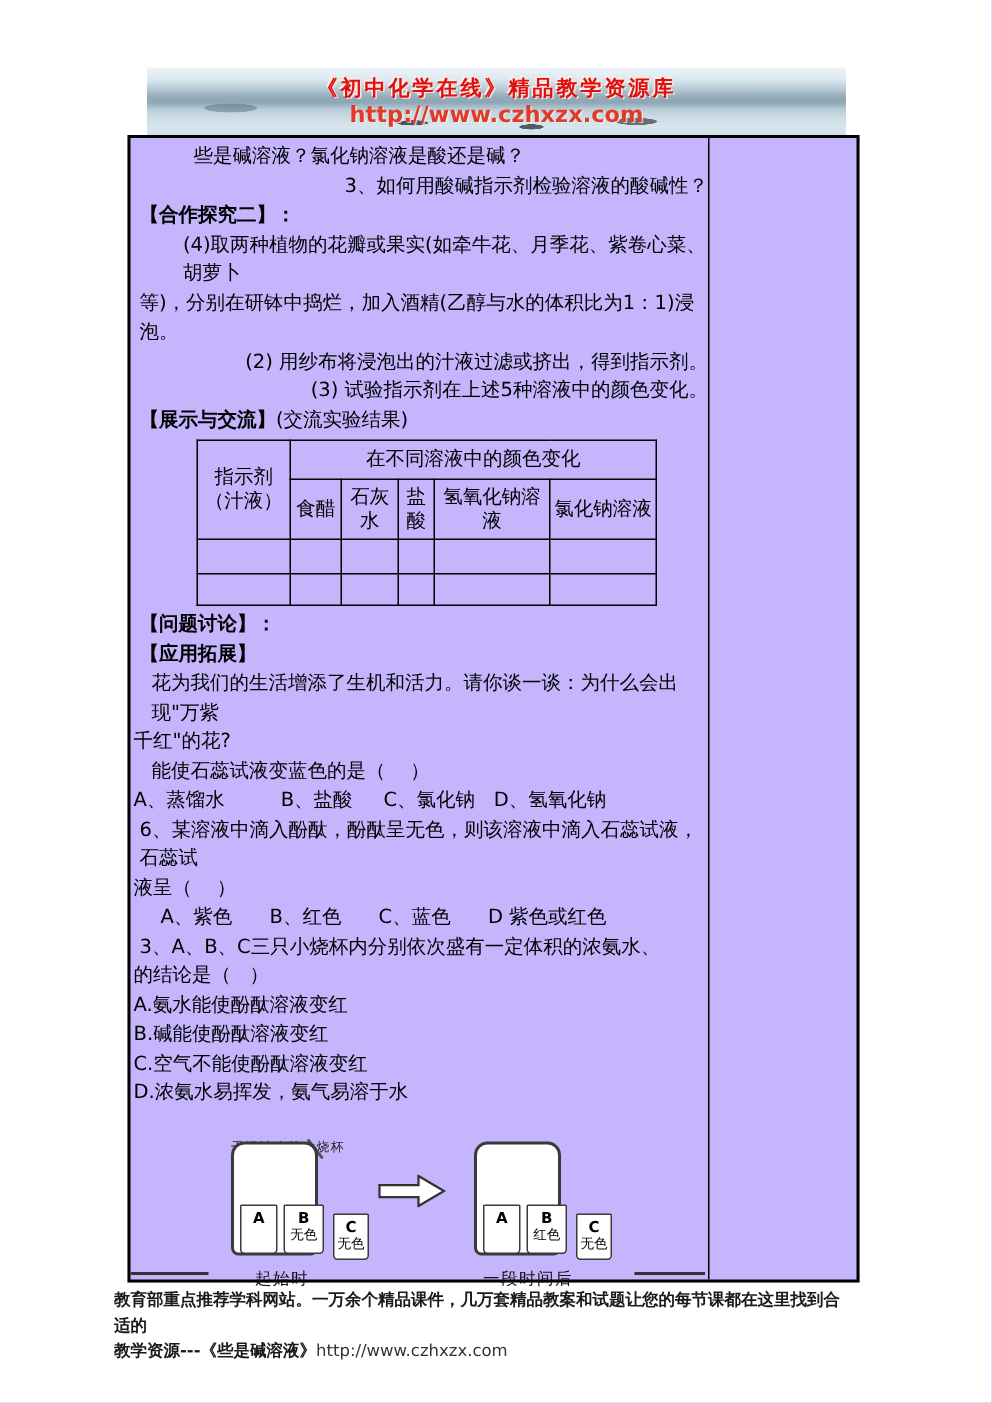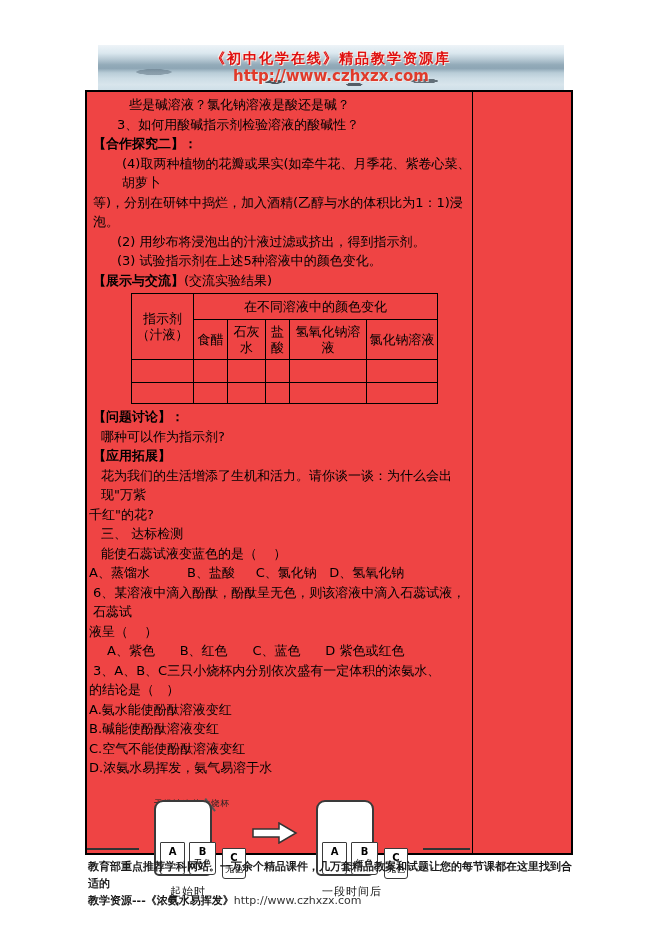--- a/index.html
+++ b/index.html
@@ -22,31 +22,31 @@
     color:#e01010;text-shadow:1px 1px 0 #f6e7e0,-1px -1px 0 #f9efe9;
     font-family:"DejaVu Serif","Liberation Serif",serif;
   }
   .banner-url{
     text-align:center;font-weight:bold;font-size:15px;color:#e03a2a;margin-top:-1px;
     text-shadow:1px 1px 0 rgba(255,240,235,.7);
   }
   
   .page-box{
     position:absolute;left:85px;top:90px;width:488px;height:765px;
-    border:2px solid #000;box-sizing:border-box;background:#ef4444;
+    border:2px solid #000;box-sizing:border-box;background:#c4b5fd;
   }
   .divider{position:absolute;left:385px;top:0;width:0;height:100%;border-left:1.5px solid #000;}
   .content{
     position:absolute;left:0;top:0;width:385px;height:100%;box-sizing:border-box;
     padding:3px 0 0 2px;font-size:13px;
   }
   .content p{margin:0;line-height:19.5px;white-space:pre-wrap;}
   .b{font-weight:bold;}
   .ind4{padding-left:4px;} .ind12{padding-left:12px;} .ind18{padding-left:18px;}
-  .ind28{padding-left:28px;} .ind33{padding-left:33px;} .ind40{padding-left:40px;}
+  .ind28{padding-left:28px;text-align:right;} .ind33{padding-left:33px;} .ind40{padding-left:40px;}
   
   table.results{border-collapse:collapse;table-layout:fixed;margin:3px 0 3px 42px;}
   table.results td{
     border:1.5px solid #000;font-size:13px;text-align:center;vertical-align:middle;
     padding:1px 2px;line-height:16px;white-space:pre-wrap;overflow:hidden;
   }
   
   .diagram{position:relative;height:122px;margin:4px 0 0 55px;width:320px;}
   .anno{position:absolute;left:10px;top:16px;font-size:8.5px;letter-spacing:1px;color:#222;}
   .anno-line{position:absolute;left:62px;top:16px;width:16px;height:1.5px;background:#555;transform:rotate(52deg);transform-origin:left top;}
@@ -54,21 +54,21 @@
   .bb-left{left:10px;top:18px;} .bb-right{left:172px;top:18px;}
   .sm-beaker{
     position:absolute;border:1.7px solid #3a3a3a;border-radius:1px 1px 3px 3px;box-sizing:border-box;background:#fff;
     text-align:center;font-size:9px;line-height:10px;padding-top:3px;
   }
   .sm-beaker .ltr{font-size:10px;font-weight:bold;line-height:12px;display:block;}
   .arrow-wrap{position:absolute;left:108px;top:40px;}
   .dg-label{position:absolute;top:102px;font-size:11px;letter-spacing:1px;color:#111;}
   .edge-line{position:absolute;height:1.5px;background:#333;}
   
-  .footer{position:absolute;left:88px;top:858px;width:486px;font-size:11px;font-weight:bold;color:#1a1a1a;line-height:17px;}
+  .footer{position:absolute;left:76px;top:858px;width:486px;font-size:11px;font-weight:bold;color:#1a1a1a;line-height:17px;}
   .footer .url{font-weight:normal;font-family:"DejaVu Sans",sans-serif;color:#333;}
 </style>
 </head>
 <body>
 
 <div class="banner">
   <div class="banner-title">《初中化学在线》精品教学资源库</div>
   <div class="banner-url">http://www.czhxzx.com</div>
 </div>
 
@@ -120,25 +120,23 @@
         <td></td>
         <td></td>
         <td></td>
         <td></td>
         <td></td>
       </tr>
     </tbody>
       </table>
 
     <p class="ind4 b">【问题讨论】：</p>
-    <p class="ind12">哪种可以作为指示剂?</p>
     <p class="ind4 b">【应用拓展】</p>
     <p class="ind12">花为我们的生活增添了生机和活力。请你谈一谈：为什么会出现"万紫</p>
     <p>千红"的花?</p>
-    <p class="ind12">三、 达标检测</p>
     <p class="ind12">能使石蕊试液变蓝色的是（    ）</p>
     <p>A、蒸馏水         B、盐酸     C、氯化钠   D、氢氧化钠</p>
     <p class="ind4">6、某溶液中滴入酚酞，酚酞呈无色，则该溶液中滴入石蕊试液，石蕊试</p>
     <p>液呈（    ）</p>
     <p class="ind18">A、紫色      B、红色      C、蓝色      D 紫色或红色</p>
     <p class="ind4">3、A、B、C三只小烧杯内分别依次盛有一定体积的浓氨水、</p>
     <p>的结论是（   ）</p>
     <p>A.氨水能使酚酞溶液变红</p>
     <p>B.碱能使酚酞溶液变红</p>
     <p>C.空气不能使酚酞溶液变红</p>
@@ -188,14 +186,14 @@
   </div>
 
   <div class="edge-line" style="left:0;top:756px;width:52px;"></div>
   <div class="edge-line" style="left:336px;top:756px;width:47px;"></div>
 
   <div style="position:absolute;left:385px;top:0;width:103px;height:100%;"></div>
 </div>
 
 <div class="footer">
   <div>教育部重点推荐学科网站。一万余个精品课件，几万套精品教案和试题让您的每节课都在这里找到合适的</div>
-  <div><span>教学资源---《浓氨水易挥发》</span><span class="url">http://www.czhxzx.com</span></div>
+  <div><span>教学资源---《些是碱溶液》</span><span class="url">http://www.czhxzx.com</span></div>
 </div>
 
 </body></html>

